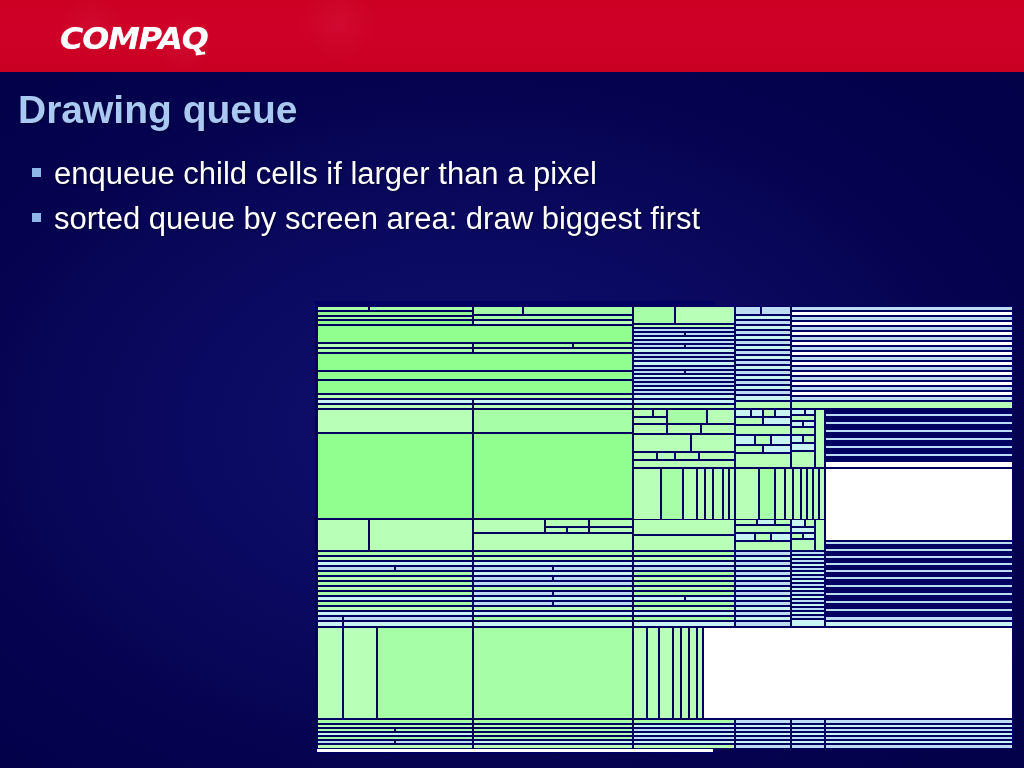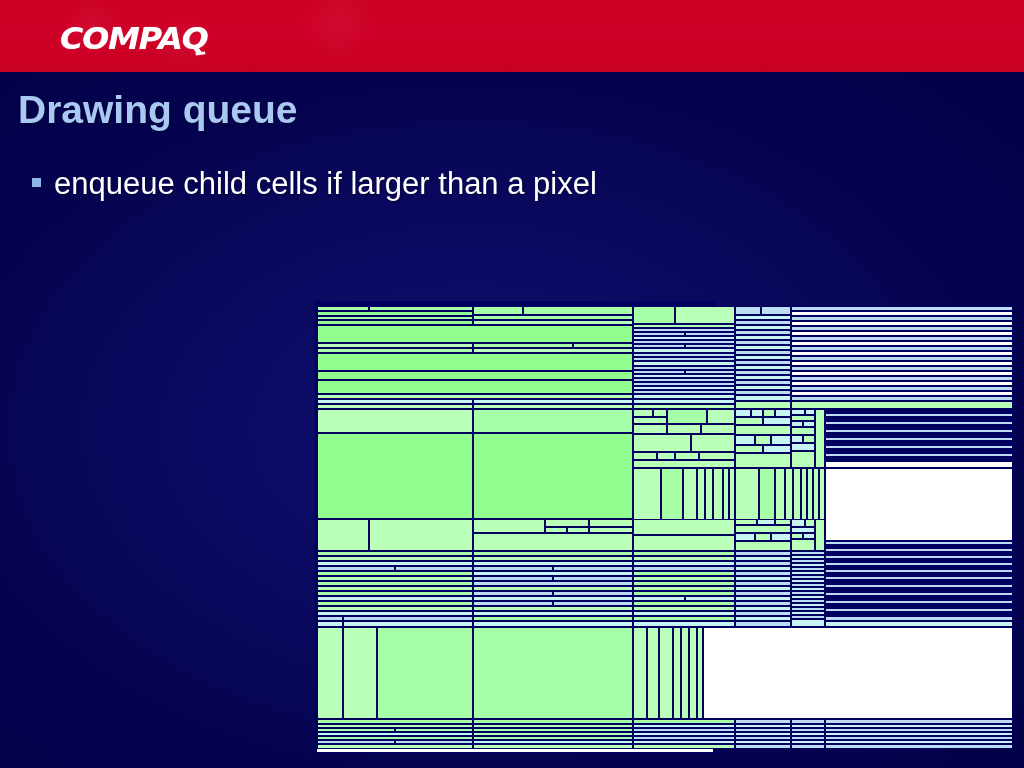--- a/index.html
+++ b/index.html
@@ -43,21 +43,21 @@
   }
   
   #title{
     position:absolute;left:18px;top:88px;
     font-size:39px;font-weight:bold;
     color:#a9c8f2;
     letter-spacing:0px;
     text-shadow:1px 1px 2px rgba(0,0,0,.45);
   }
   
-  #bullets{position:absolute;left:32px;top:163px;width:960px;}
+  #bullets{position:absolute;left:32px;top:153px;width:960px;}
   .bullet-row{display:flex;align-items:flex-start;margin-bottom:4px;}
   .bsq{
     width:9px;height:9px;background:#8fb6e8;
     margin-top:15px;margin-right:13px;flex:0 0 auto;
   }
   .btext{
     font-size:31px;color:#ffffff;line-height:1.33;
     text-shadow:1px 1px 2px rgba(0,0,0,.4);
     white-space:nowrap;
   }
@@ -90,20 +90,24 @@
     <div id="logo">
       <span>COMPAQ</span>
       <span class="q-tail"></span>
     </div>
   </div>
 
   <div id="bullets">
     <div class="bullet-row">
       <span class="bsq"></span>
       <span class="btext">enqueue child cells if larger than a pixel</span>
+    </div>
+    <div class="bullet-row">
+      <span class="bsq"></span>
+      <span class="btext">sorted queue by screen area: draw biggest first</span>
     </div>
   </div>
 
   <div id="treemap-wrap">
     <div id="treemap">
         <div class="cell" style="left: 0px; top: 0px; width: 396px; height: 3px; background: rgb(0, 0, 96); border-color: rgb(0, 0, 96); border-width: 1px;"></div>
         <div class="cell" style="left: 0px; top: 3px; width: 52px; height: 5px; background: rgb(166, 255, 166); border-color: rgb(0, 0, 96); border-width: 1px;"></div>
         <div class="cell" style="left: 52px; top: 3px; width: 104px; height: 5px; background: rgb(166, 255, 166); border-color: rgb(0, 0, 96); border-width: 1px;"></div>
         <div class="cell" style="left: 0px; top: 8px; width: 156px; height: 5px; background: rgb(144, 255, 144); border-color: rgb(0, 0, 96); border-width: 1px;"></div>
         <div class="cell" style="left: 0px; top: 13px; width: 156px; height: 4px; background: rgb(166, 255, 166); border-color: rgb(0, 0, 96); border-width: 1px;"></div>

